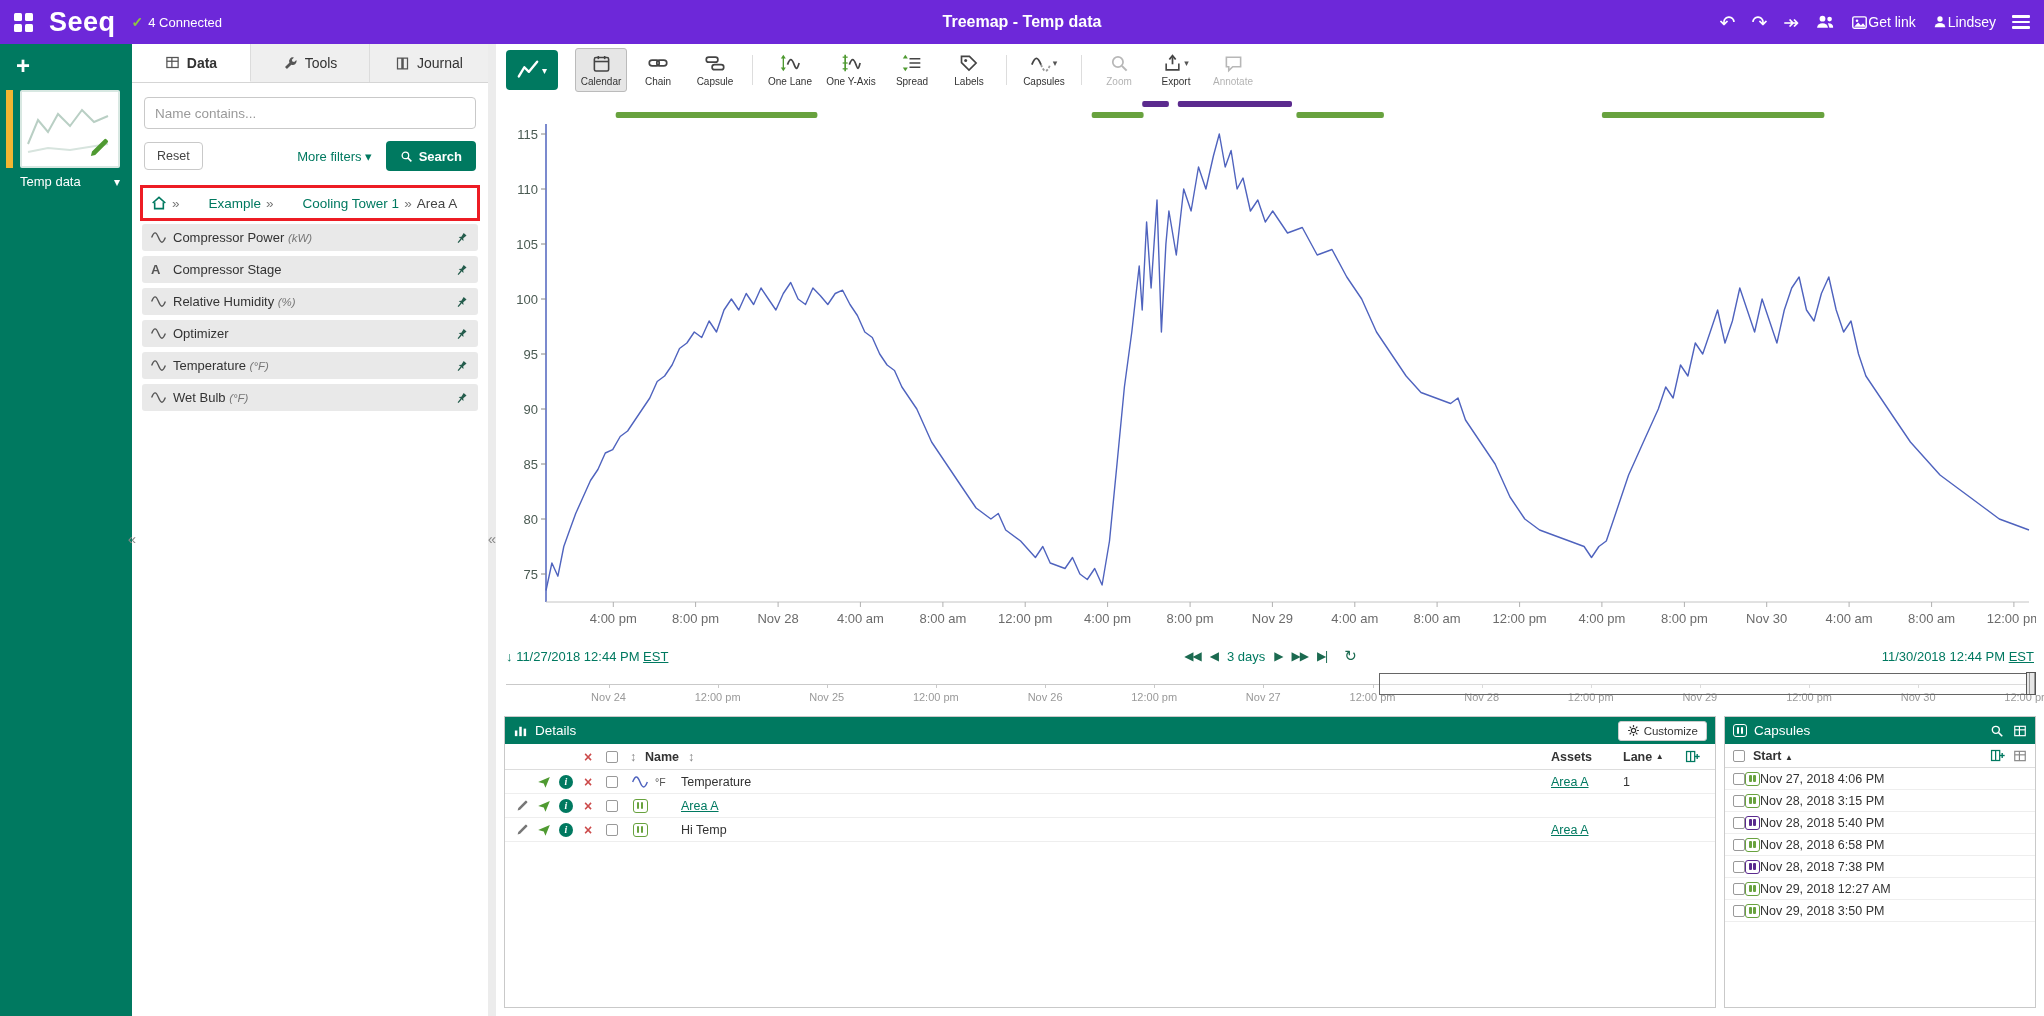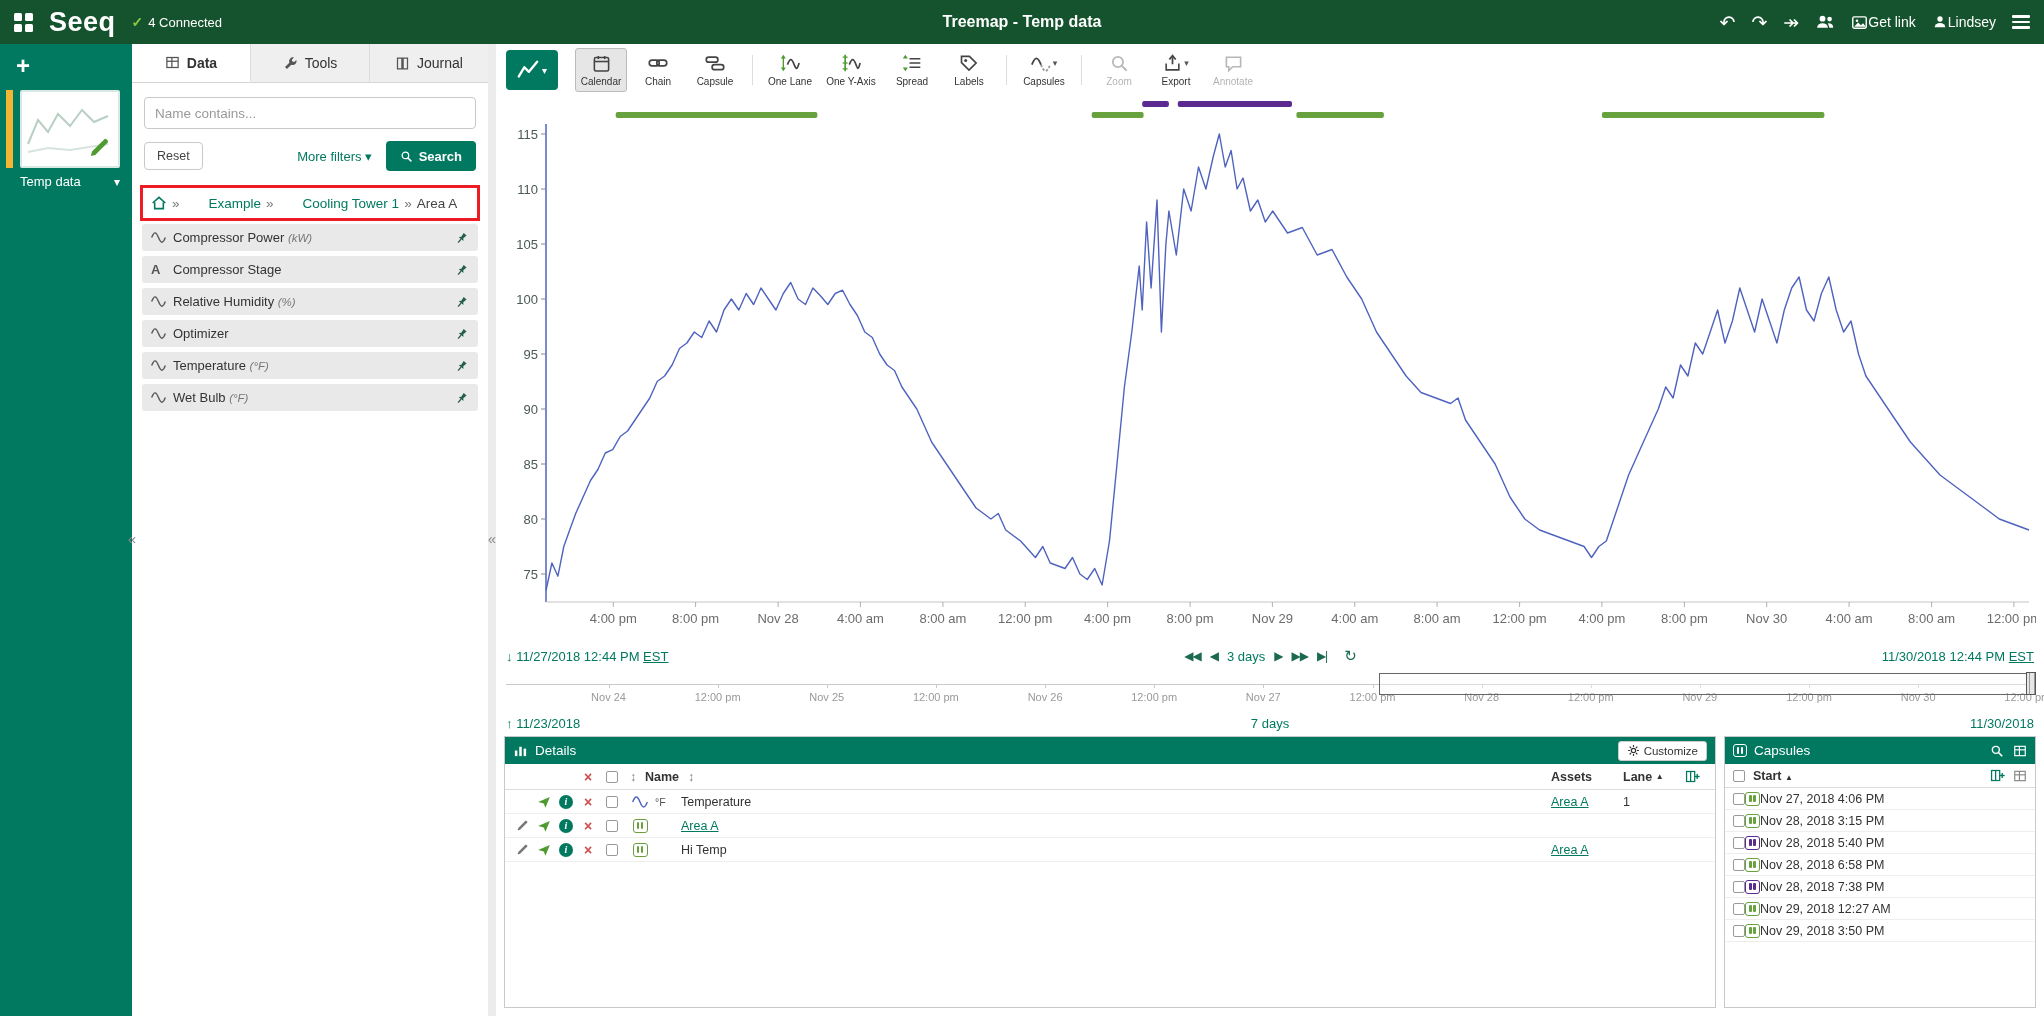--- a/index.html
+++ b/index.html
@@ -1,21 +1,21 @@
 <!DOCTYPE html>
 <html><head>
 <meta charset="utf-8">
 <style>
   * { margin:0; padding:0; box-sizing:border-box; }
   html,body { width:2044px; height:1016px; overflow:hidden; background:#fff;
               font-family:"Liberation Sans", sans-serif; color:#333; }
   .app { width:2044px; height:1016px; display:flex; flex-direction:column; }
 
   
-  .topbar { flex:0 0 44px; background:#14532d; color:#fff; display:flex; align-items:center;
+  .topbar { flex:0 0 44px; background:#6d28d9; color:#fff; display:flex; align-items:center;
             padding:0 14px; gap:16px; position:relative; }
   .apps-icon { display:inline-grid; grid-template-columns:8px 8px; grid-gap:3px; cursor:pointer; }
   .apps-icon i { width:8px; height:8px; background:#fff; border-radius:1.5px; }
   .logo { font-size:27px; font-weight:bold; letter-spacing:.5px; }
   .connected { font-size:13px; display:flex; align-items:center; gap:5px; }
   .connected .chk { color:#8dc63f; font-weight:bold; font-size:14px; }
   .tb-title { position:absolute; left:50%; transform:translateX(-50%); font-size:16px; font-weight:bold;text-align:center; }
   .tb-right { margin-left:auto; display:flex; align-items:center; gap:16px; font-size:14px; }
   .tb-glyph { font-size:19px; cursor:pointer; line-height:1; }
   .tb-btn { display:flex; align-items:center; gap:0; cursor:pointer; }
@@ -733,28 +733,20 @@
             <span class="tl-label" style="left: 85.28%;">12:00 pm</span>
             <span class="tl-tick" style="left: 92.42%;"></span>
             <span class="tl-label" style="left: 92.42%;">Nov 30</span>
             <span class="tl-tick" style="left: 99.56%;"></span>
             <span class="tl-label" style="left: 99.56%;">12:00 pm</span>
           </div>
         <div id="tl-selection" style="left: 57.14%; width: 42.86%;">
           <span class="tl-handle"></span>
         </div>
       </div>
-      <div class="tl-footer">
-        <span class="tlf-start">
-          <span>↑</span>
-          <span>11/23/2018</span>
-        </span>
-        <span class="tlf-dur">7 days</span>
-        <span class="tlf-end">11/30/2018</span>
-      </div>
 
       <div class="panels">
 
         <section class="panel details">
           <div class="panel-head">
             <svg class="ic" width="15" height="15">
                 <use href="#i-barchart" style="color:#fff"></use>
               </svg>
             <span>Details</span>
             <button class="customize">

